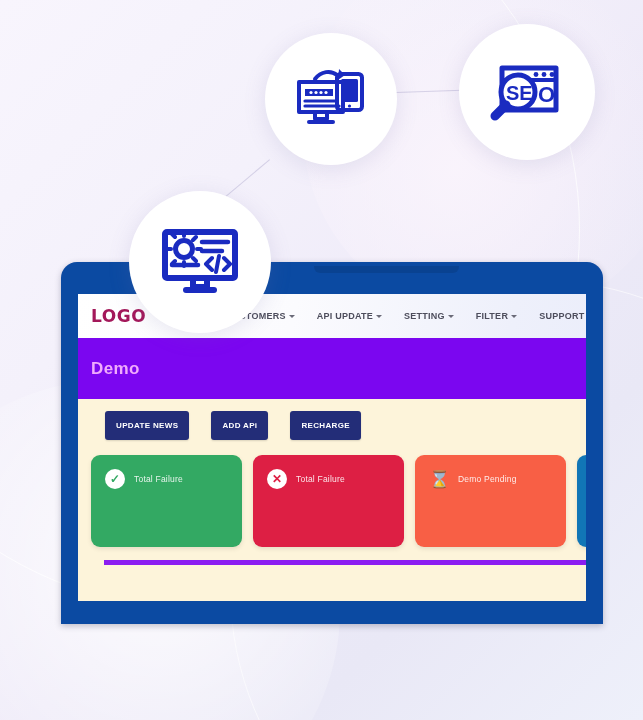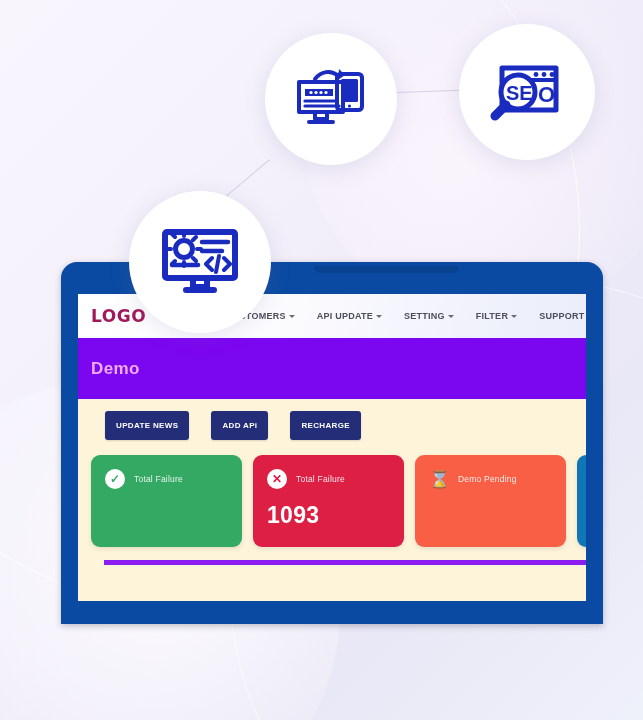--- a/index.html
+++ b/index.html
@@ -223,21 +223,20 @@
               <span class="card-label">Total Failure</span>
             </div>
             <div class="card-value"></div>
           </div>
 
           <div class="stat-card red">
             <div class="card-head">
               <span class="icon-x">✕</span>
               <span class="card-label">Total Failure</span>
             </div>
-            <div class="card-value">1093</div>
           </div>
 
           <div class="stat-card orange">
             <div class="card-head">
               <span class="icon-glyph">⌛</span>
               <span class="card-label">Demo Pending</span>
             </div>
           </div>
 
           <div class="stat-card blue">

